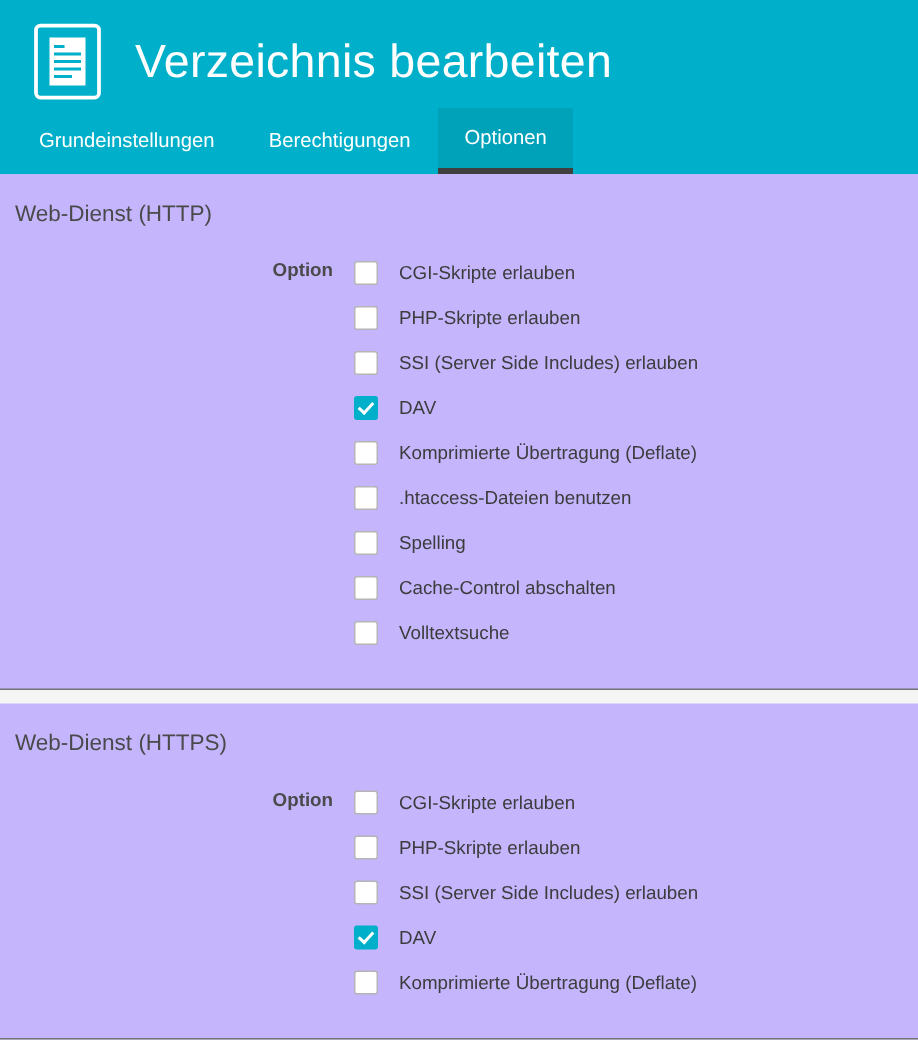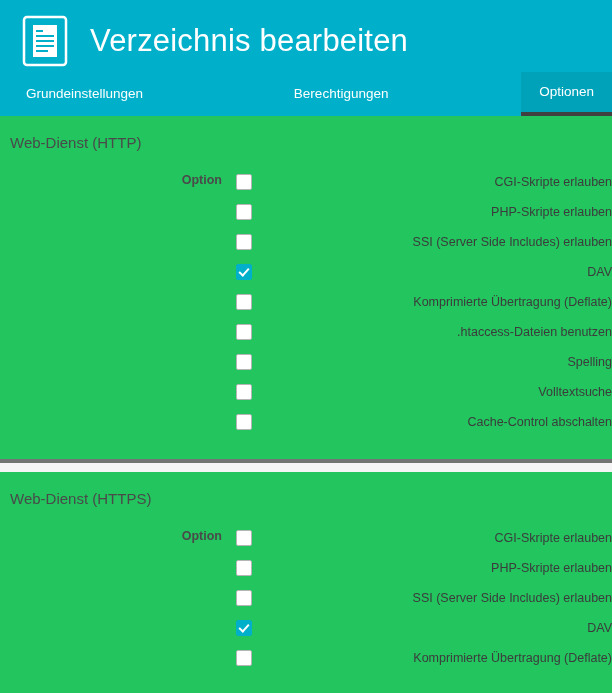--- a/index.html
+++ b/index.html
@@ -51,43 +51,42 @@
     margin-left: 22px;
     letter-spacing: 0.2px;
     white-space: nowrap;
   }
   .tabs {
     display: flex;
     align-items: flex-end;
     height: 44px;
     padding-left: 8px;
     box-sizing: border-box;
-    justify-content: space-between;
   }
   .tab {
     color: #ffffff;
     font-size: 13.5px;
     padding: 0 18px;
     height: 44px;
     line-height: 44px;
     box-sizing: border-box;
     cursor: pointer;
     white-space: nowrap;
   }
   .tab.active {
     background: #00a2ba;
     border-bottom: 4px solid #404040;
     height: 44px;
     line-height: 40px;
   }
 
   
   .section {
-    background: #22c55e;
-    border-bottom: 4px solid #737373;
+    background: #c4b5fd;
+    border-bottom: 1px solid #737373;
     padding: 0 0 22px 0;
   }
   .section + .section {
     margin-top: 9px;
   }
   .section-title {
     font-size: 15px;
     color: #4a4a4a;
     padding: 18px 0 16px 10px;
     font-weight: normal;
@@ -107,21 +106,20 @@
     line-height: 22px;
     padding-top: 2px;
   }
   .check-list {
     flex: 1;
   }
   .check-item {
     display: flex;
     align-items: center;
     height: 30px;
-    justify-content: space-between;
   }
   .checkbox {
     width: 16px;
     height: 16px;
     border: 1px solid #b5b5b5;
     border-radius: 2px;
     background: #ffffff;
     box-sizing: border-box;
     flex: 0 0 auto;
     position: relative;
@@ -208,25 +206,25 @@
         <div class="check-item">
           <span class="checkbox"></span>
           <span class="check-label">.htaccess-Dateien benutzen</span>
         </div>
         <div class="check-item">
           <span class="checkbox"></span>
           <span class="check-label">Spelling</span>
         </div>
         <div class="check-item">
           <span class="checkbox"></span>
+          <span class="check-label">Cache-Control abschalten</span>
+        </div>
+        <div class="check-item">
+          <span class="checkbox"></span>
           <span class="check-label">Volltextsuche</span>
-        </div>
-        <div class="check-item">
-          <span class="checkbox"></span>
-          <span class="check-label">Cache-Control abschalten</span>
         </div>
 
       </div>
     </div>
   </div>
 
   <div class="section">
     <div class="section-title">Web-Dienst (HTTPS)</div>
     <div class="field-row">
       <div class="field-label">Option</div>

